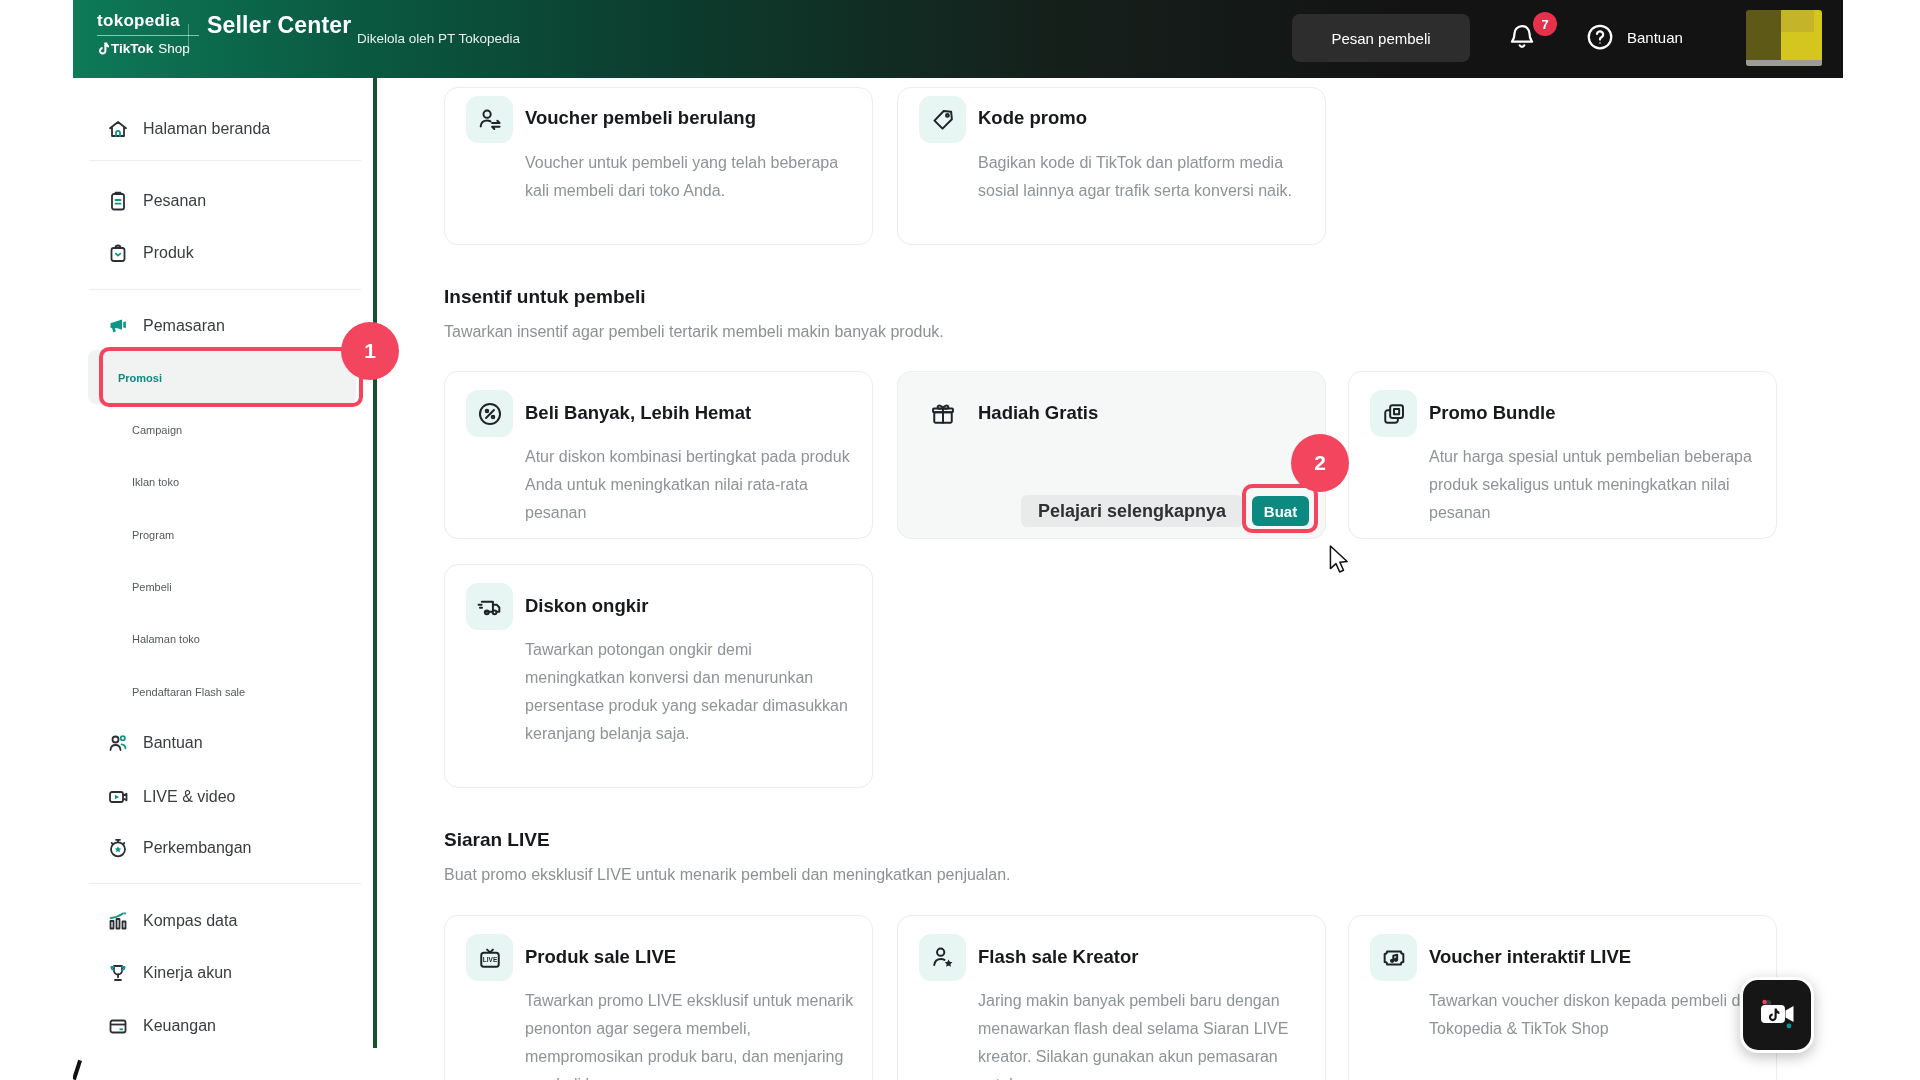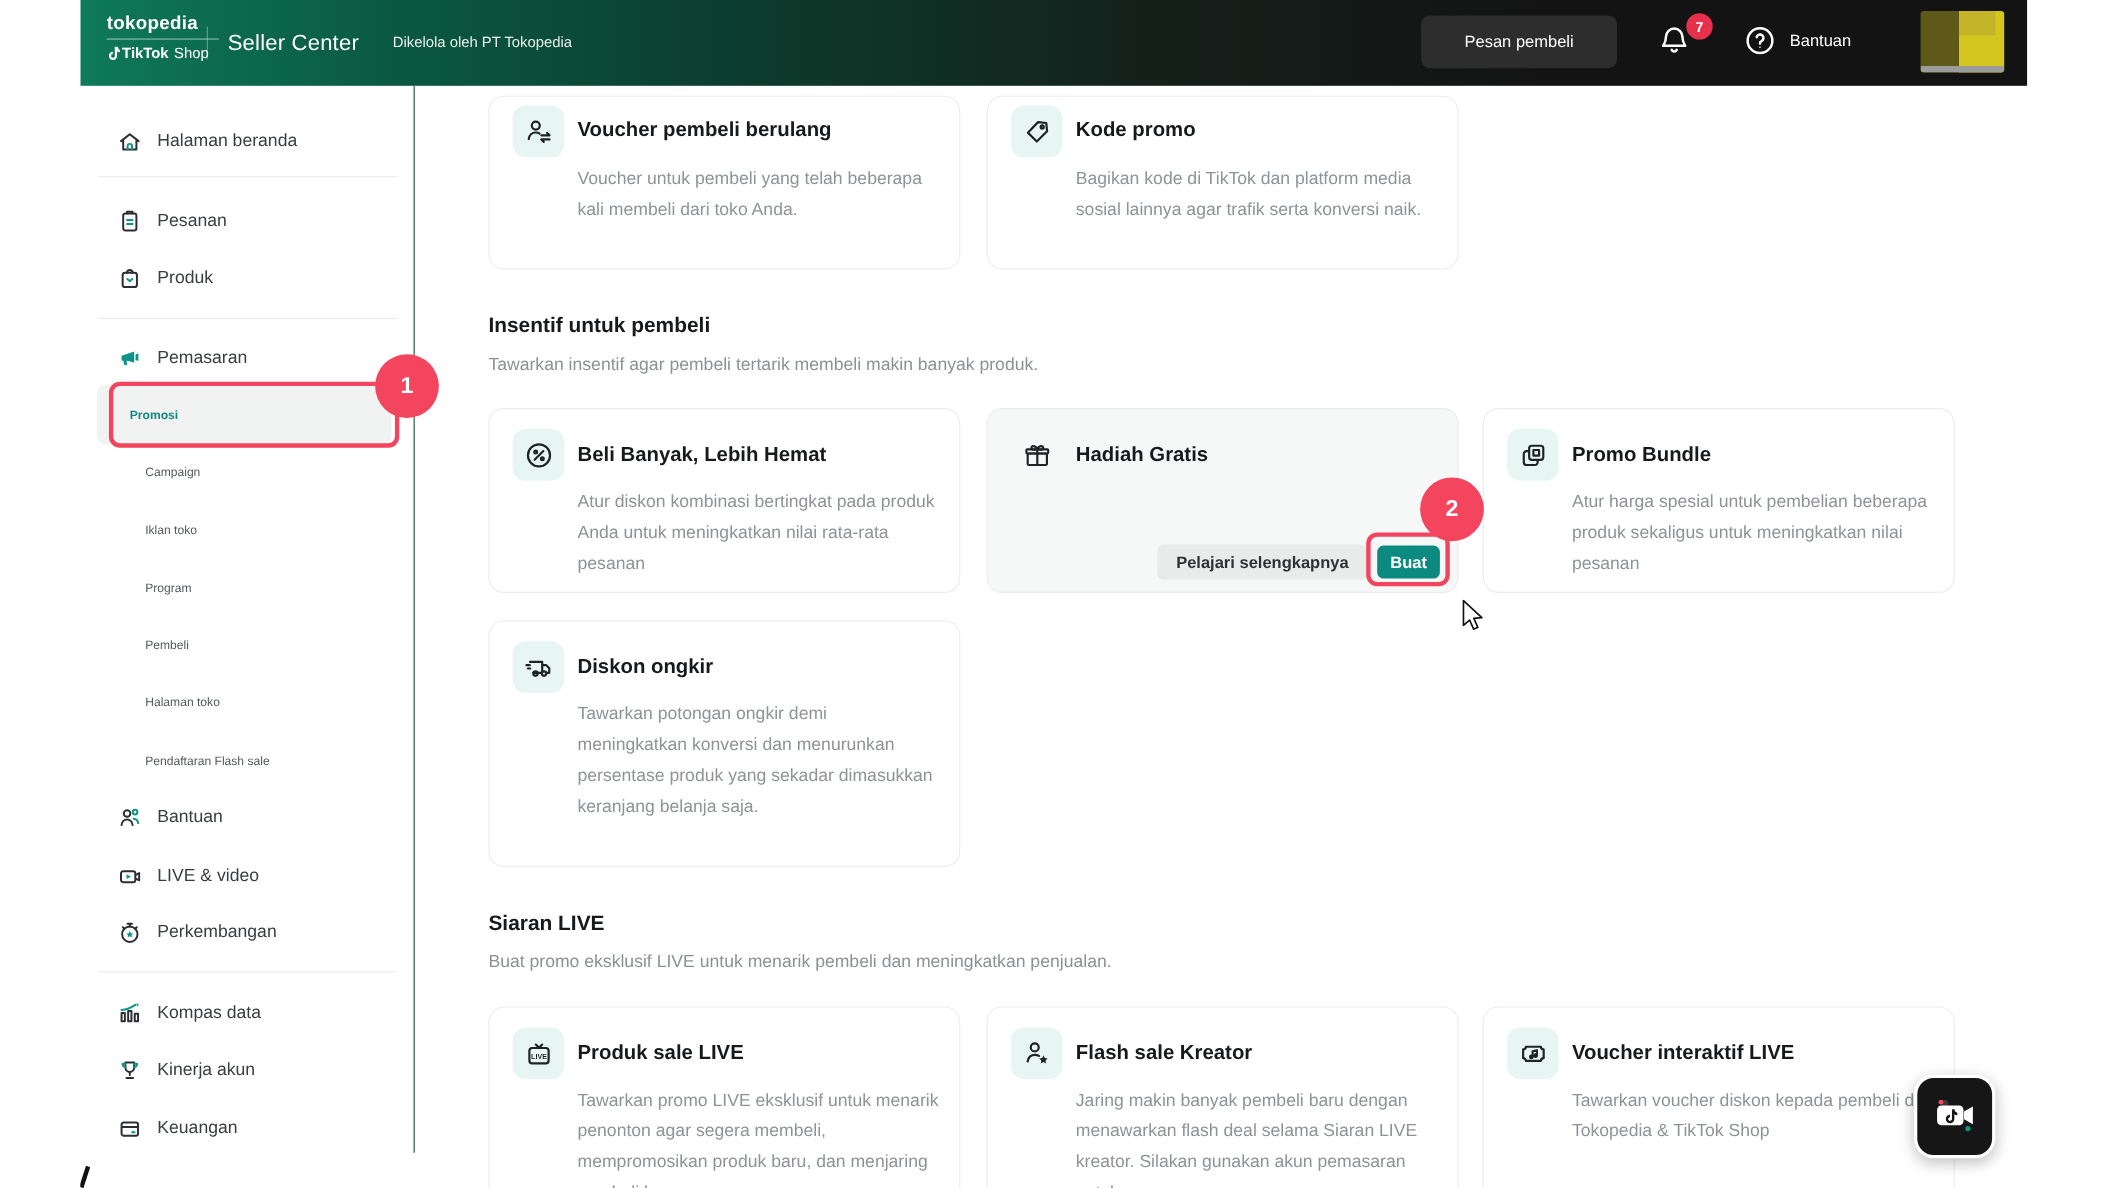--- a/index.html
+++ b/index.html
@@ -9,36 +9,36 @@
   
   .hdr { position:absolute; left:0; top:0; width:1770px; height:78px;
          background:linear-gradient(90deg,#0e7a57 0%,#0a5940 16%,#0c3c2d 34%,#15201b 55%,#131313 75%,#131313 100%); color:#fff; z-index:5; }
   .logo-block { position:absolute; left:24px; top:11px; width:120px; }
   .logo-top { font-size:17px; font-weight:700; letter-spacing:.3px; }
   .logo-line { width:102px; height:1px; background:rgba(255,255,255,.55); margin:4px 0 5px 0; }
   .logo-bottom { font-size:13.5px; display:flex; align-items:center; gap:2px; }
   .logo-bottom b { font-weight:800; }
   .logo-bottom .lite { font-weight:400; margin-left:3px; }
   .hdr-divider { position:absolute; left:115px; top:24px; width:1px; height:30px; background:rgba(255,255,255,.35); }
-  .hdr-title { position:absolute; left:134px; top:28px; font-size:20px; font-weight:400; letter-spacing:.2px; }
+  .hdr-title { position:absolute; left:134px; top:12px; font-size:23px; font-weight:700; letter-spacing:.2px; }
   .hdr-sub { position:absolute; left:284px; top:31px; font-size:13.5px; color:#e9efec; }
   .btn-pesan { position:absolute; left:1219px; top:14px; width:178px; height:48px; background:#2d2d2d; border:none; border-radius:8px;
                color:#fff; font-size:15px; font-family:inherit; cursor:pointer; }
   .bell-wrap { position:absolute; left:1434px; top:20px; width:36px; height:38px; cursor:pointer; }
   .badge { position:absolute; left:26px; top:-8px; min-width:24px; height:24px; border-radius:12px; background:#e6304c;
            color:#fff; font-size:13px; font-weight:700; display:flex; align-items:center; justify-content:center; }
   .help-wrap { position:absolute; left:1512px; top:22px; display:flex; align-items:center; gap:12px; cursor:pointer; }
   .help-label { font-size:15px; color:#fff; }
   .avatar { position:absolute; left:1673px; top:10px; width:76px; height:56px; border-radius:3px; overflow:hidden;
             background:linear-gradient(90deg,#5e5916 0 46%,#d4c51f 46% 100%); cursor:pointer; }
   .avatar .blk1 { position:absolute; left:46%; top:0; width:44%; height:40%; background:#c3b429; }
   .avatar .blk2 { position:absolute; left:0; bottom:0; width:100%; height:6px; background:#9c9c98; }
 
   
-  .sidebar { position:absolute; left:0; top:78px; width:304px; height:970px; background:#fff; border-right:1px solid #14532d; z-index:2; }
+  .sidebar { position:absolute; left:0; top:78px; width:304px; height:970px; background:#fff; border-right:4px solid #14532d; z-index:2; }
   .side-item { position:absolute; left:0; width:300px; height:40px; display:flex; align-items:center; cursor:pointer; }
   .side-item .ic { width:24px; height:24px; margin-left:33px; margin-right:13px; color:#2b2f33; flex:0 0 auto; }
   .side-item .lbl { font-size:16px; color:#3a3d40; white-space:nowrap; }
   .sub-item { position:absolute; left:0; width:300px; height:40px; display:flex; align-items:center; cursor:pointer; }
   .sub-item .lbl { margin-left:59px; font-size:11px; color:#55595c; white-space:nowrap; }
   .sub-item.active .lbl { color:#0d8a80; font-weight:600; margin-left:45px; }
   .side-div { position:absolute; left:16px; width:272px; height:1px; background:#ececec; }
   .promosi-hl { position:absolute; left:15px; top:272px; width:268px; height:54px; background:#f1f2f2; border-radius:8px; }
 
   
@@ -50,21 +50,21 @@
   .tile.naked { background:transparent; }
   .tile svg { width:28px; height:28px; }
   .ptitle { position:absolute; left:80px; top:30px; font-size:18.5px; font-weight:700; color:#17191c; }
   .pbody { position:absolute; left:80px; top:71px; width:330px; font-size:16px; line-height:28px; color:#8e9398; }
   .pcard.cut .tile { top:8px; }
   .pcard.cut .ptitle { top:19px; }
   .pcard.cut .pbody { top:61px; }
   .shead { position:absolute; left:67px; font-size:19px; font-weight:700; color:#17191c; }
   .ssub { position:absolute; left:67px; font-size:16px; color:#8d9194; }
   .card-btns { position:absolute; right:16px; top:123px; display:flex; gap:9px; align-items:center; }
-  .btn-learn { height:32px; padding:0 17px; background:#e9eaea; border:none; border-radius:6px; font-size:15px; font-weight:600;
+  .btn-learn { height:32px; padding:0 17px; background:#e9eaea; border:none; border-radius:6px; font-size:18px; font-weight:600;
                color:#2f3033; font-family:inherit; cursor:pointer; }
   .btn-create { height:30px; width:57px; background:#0d8a80; border:none; border-radius:6px; font-size:15px; font-weight:600;
                 color:#fff; font-family:inherit; cursor:pointer;text-align:center; }
 
   
   .anno-rect { position:absolute; border:4px solid #f4455f; border-radius:10px; z-index:20; pointer-events:none; }
   .anno-circle { position:absolute; width:58px; height:58px; border-radius:50%; background:#f4455f; color:#fff;
                  font-size:21px; font-weight:700; display:flex; align-items:center; justify-content:center; z-index:21; pointer-events:none; }
   #anno-rect-1 { left:26px; top:425px; width:264px; height:60px; }
   #anno-circle-1 { left:268px; top:322px; }

